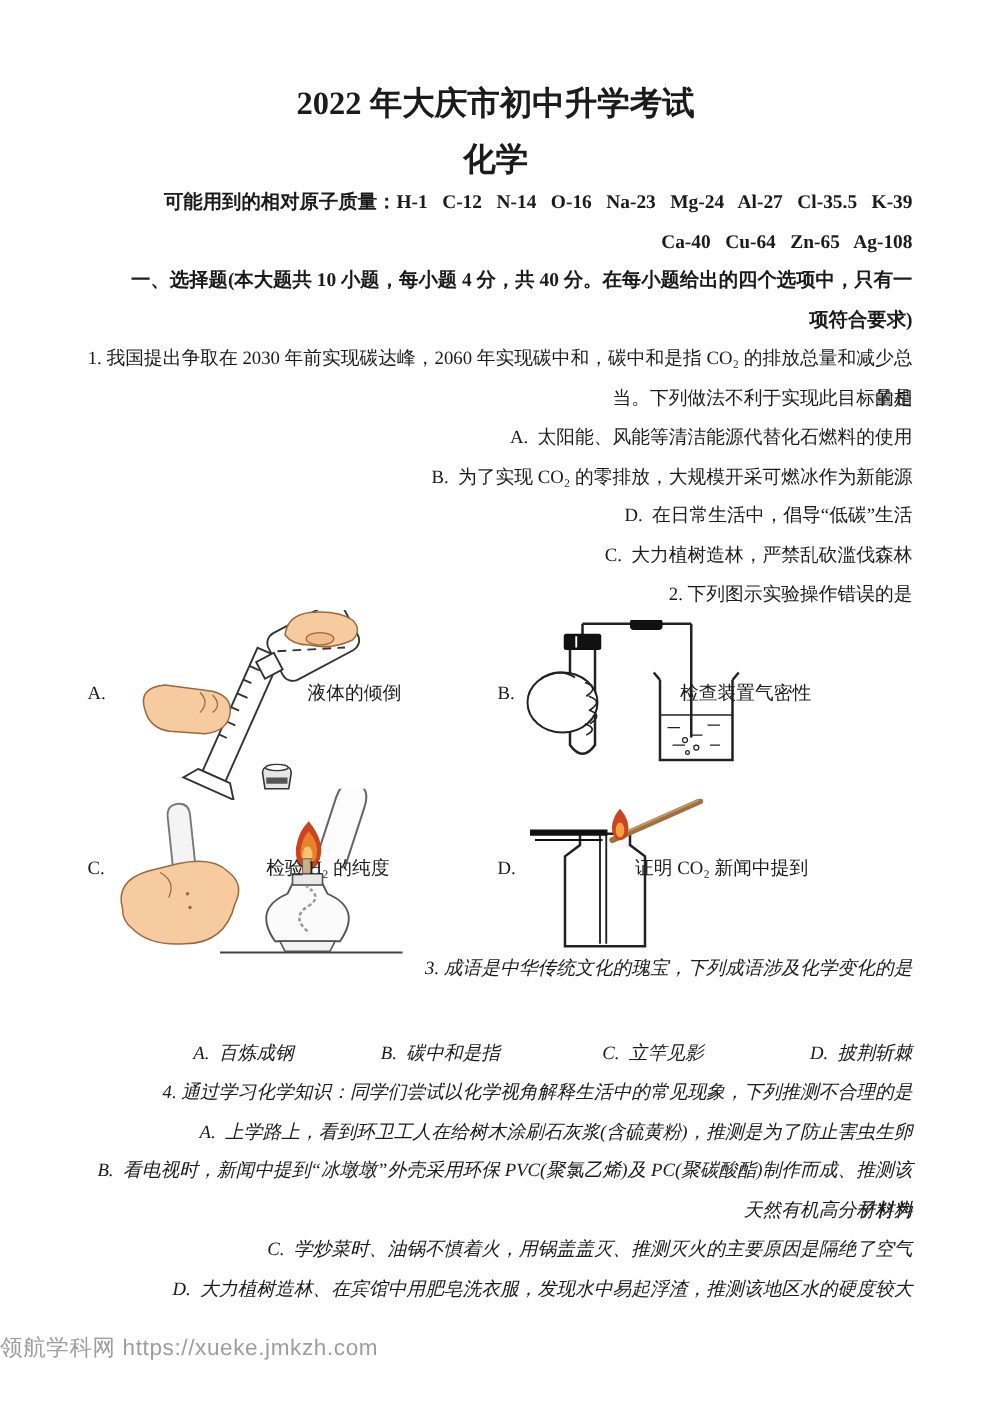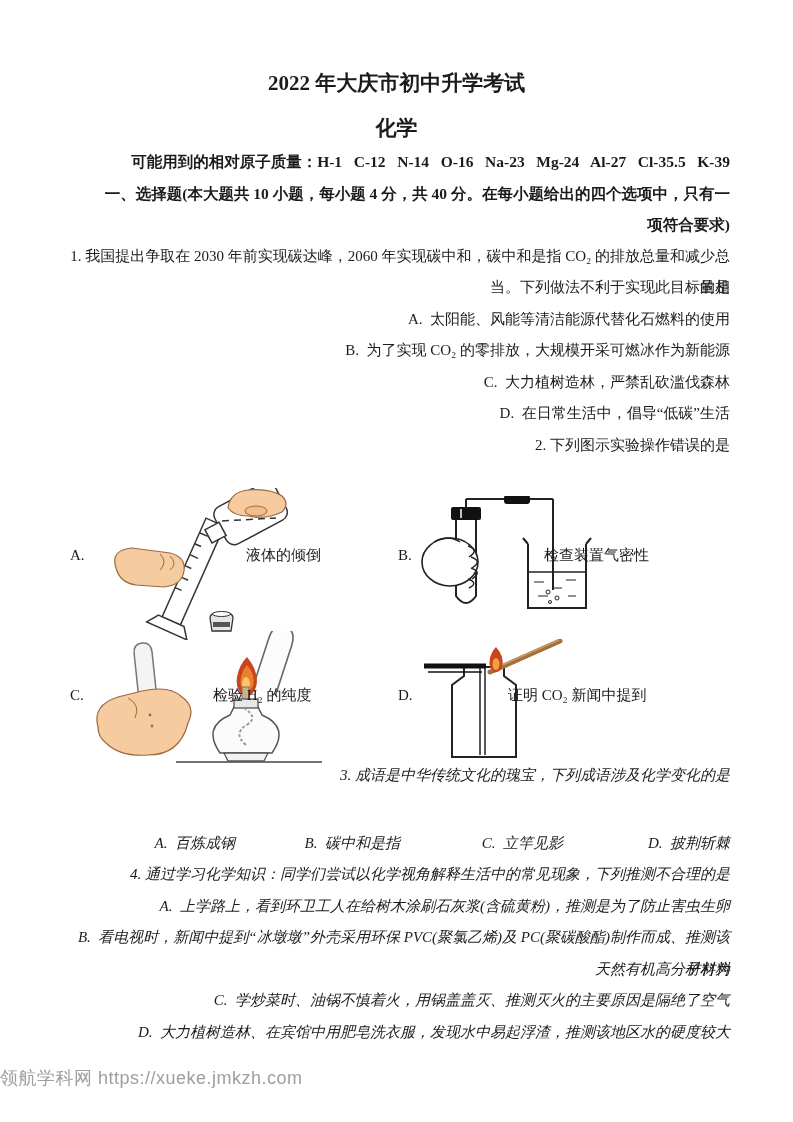--- a/index.html
+++ b/index.html
@@ -8,21 +8,21 @@
     position:relative;
     width:793px; height:1122px;
     margin:0 auto;
     background:#ffffff;
     font-family:"Liberation Serif","DejaVu Serif",serif;
     color:#1b1b1b;
     overflow:hidden;
   }
   .title, .subject {
     position:absolute; left:0; width:100%;
-    text-align:center; font-weight:bold; font-size:21px; line-height:30px;
+    text-align:center; font-weight:bold; font-size:26px; line-height:30px;
   }
   .title   { top:68px; }
   .subject { top:113px; }
 
   .textblock { position:absolute; left:70px; width:660px;text-align:right; }
   .block1 { top:146px; }
   .block2 { top:760px;font-style:italic; }
 
   .line {
     font-size:15px; line-height:31.5px; height:31.5px;
@@ -54,28 +54,29 @@
 </head>
 <body>
 
 <div class="page">
 
   <div class="title">2022 年大庆市初中升学考试</div>
   <div class="subject">化学</div>
 
   <div class="textblock block1">
     <div class="line bold">可能用到的相对原子质量：H-1   C-12   N-14   O-16   Na-23   Mg-24   Al-27   Cl-35.5   K-39</div>
+    <div class="line bold">Ca-40   Cu-64   Zn-65   Ag-108</div>
     <div class="line bold">一、选择题(本大题共 10 小题，每小题 4 分，共 40 分。在每小题给出的四个选项中，只有一</div>
     <div class="line bold">项符合要求)</div>
     <div class="line">1. 我国提出争取在 2030 年前实现碳达峰，2060 年实现碳中和，碳中和是指 CO₂ 的排放总量和减少总量相</div>
     <div class="line">当。下列做法不利于实现此目标的是</div>
     <div class="line">A.  太阳能、风能等清洁能源代替化石燃料的使用</div>
     <div class="line">B.  为了实现 CO₂ 的零排放，大规模开采可燃冰作为新能源</div>
+    <div class="line">D.  在日常生活中，倡导“低碳”生活</div>
     <div class="line">C.  大力植树造林，严禁乱砍滥伐森林</div>
-    <div class="line">D.  在日常生活中，倡导“低碳”生活</div>
     <div class="line">2. 下列图示实验操作错误的是</div>
   </div>
 
   <div class="figs figs1">
 
     <span class="fig-label" style="left:0; top:57px;">A.</span>
 
     <svg class="figsvg" style="left:20px; top:0;" width="205" height="152" viewBox="0 0 205 152">
 
       <g transform="rotate(24 97 95)" stroke="#333" fill="#ffffff" stroke-width="1.5">

